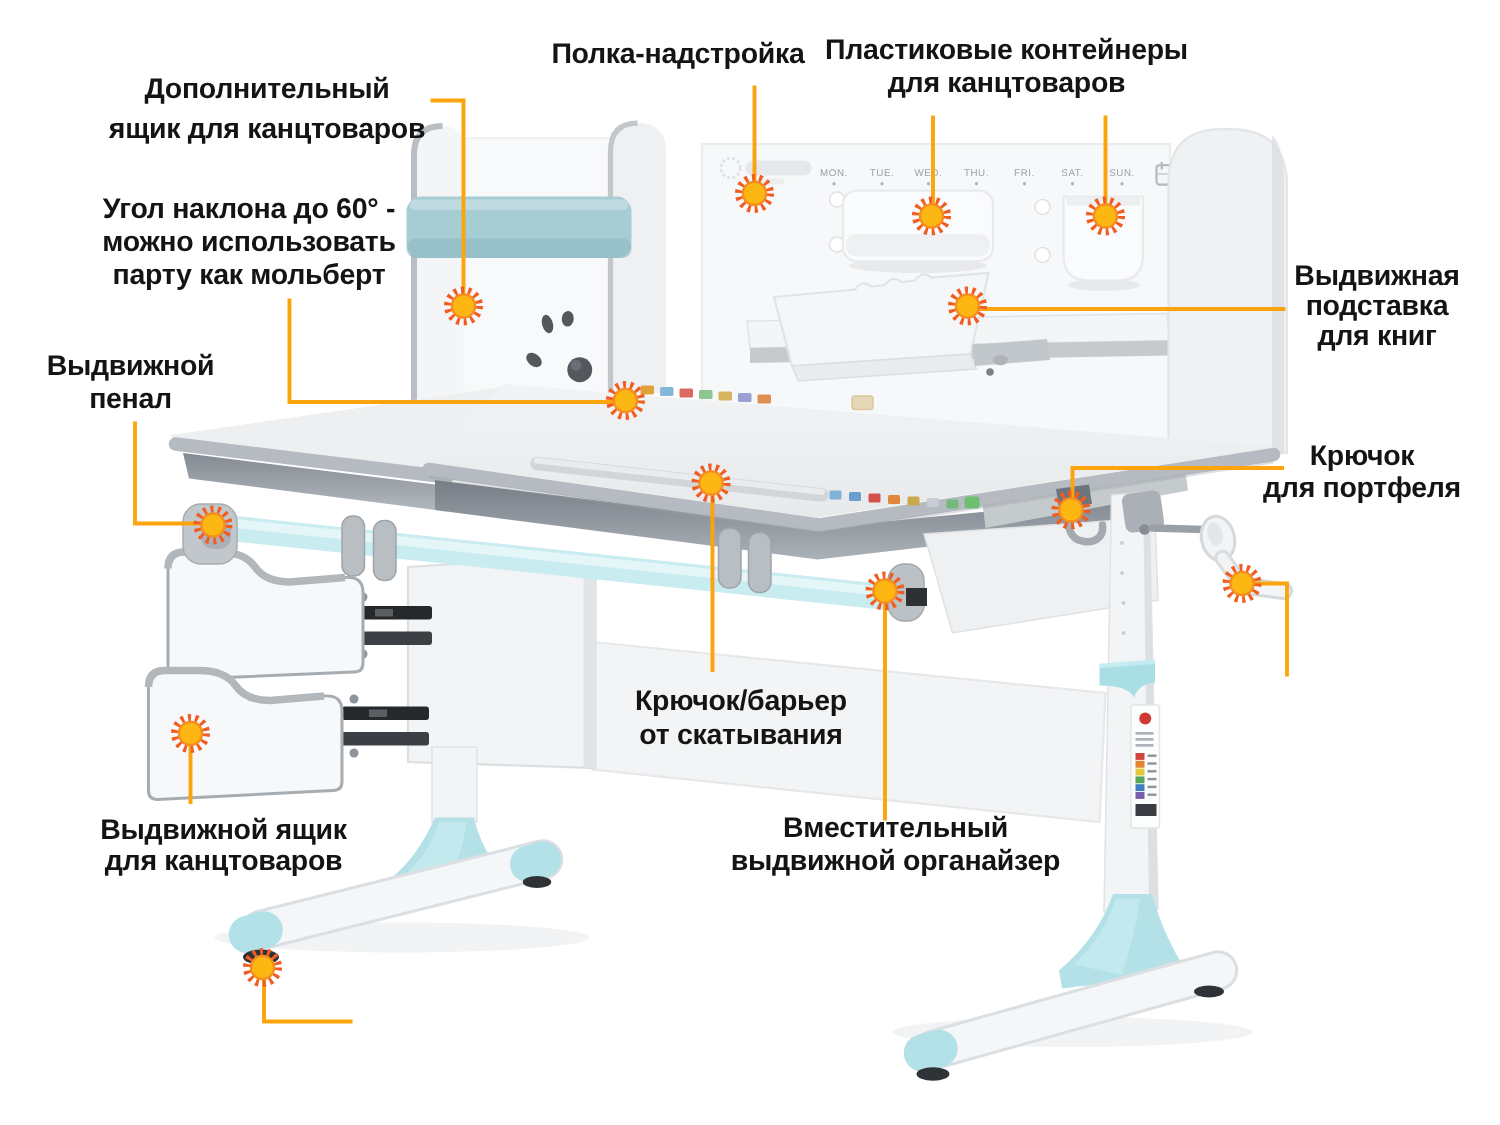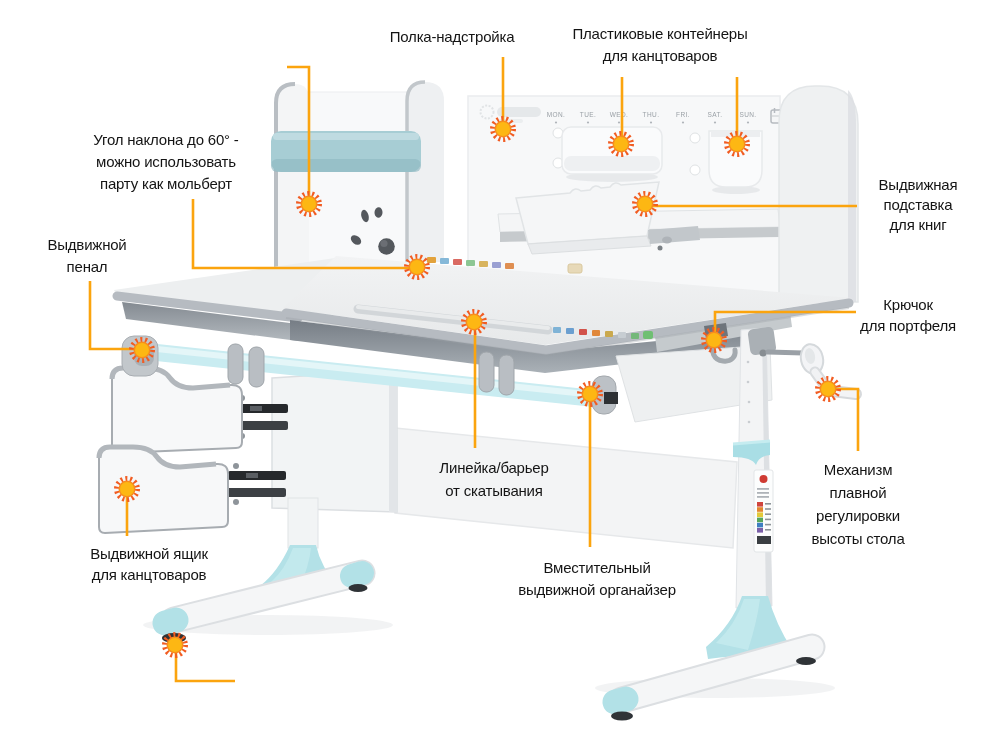--- a/index.html
+++ b/index.html
@@ -1,19 +1,19 @@
 <!DOCTYPE html>
 <html><head>
 <meta charset="utf-8">
 <style>
   html,body{margin:0;padding:0;background:#fff;}
   #stage{position:relative;width:1000px;height:750px;background:#ffffff;overflow:hidden;
          font-family:"Liberation Sans",sans-serif;}
   #stage svg{position:absolute;left:0;top:0;}
-  .lbl{position:absolute;font-weight:400;font-size:15px;color:#141414;text-align:center;
+  .lbl{position:absolute;font-weight:700;font-size:19px;color:#141414;text-align:center;
        white-space:pre-line;letter-spacing:-0.2px;line-height:22px;}
   .wk{font-family:"Liberation Sans",sans-serif;font-size:6.5px;fill:#9aa0a6;letter-spacing:.4px;}
 </style>
 </head>
 <body>
 
 <div id="stage">
 
 <svg width="1000" height="750" viewBox="0 0 1000 750">
   <defs>
@@ -299,37 +299,35 @@
     <use href="#sun" x="474" y="322"></use>
     <use href="#sun" x="714" y="340"></use>
     <use href="#sun" x="828" y="389"></use>
     <use href="#sun" x="590" y="394"></use>
     <use href="#sun" x="142" y="350"></use>
     <use href="#sun" x="127" y="489"></use>
     <use href="#sun" x="175" y="645"></use>
   </g>
 </svg>
 
+  <div class="lbl" style="left:58px;  top:46px;  width:240px; line-height:27px;">Дополнительный
+ящик для канцтоваров</div>
   <div class="lbl" style="left:352px; top:26px;  width:200px;">Полка-надстройка</div>
-  <div class="lbl" style="left:535px; top:23px;  width:250px;">Пластиковые контейнеры
+  <div class="lbl" style="left:546px; top:23px;  width:250px;">Пластиковые контейнеры
 для канцтоваров</div>
   <div class="lbl" style="left:853px; top:175px; width:130px; line-height:20px;">Выдвижная
 подставка
 для книг</div>
   <div class="lbl" style="left:46px;  top:129px; width:240px;">Угол наклона до 60° -
 можно использовать
 парту как мольберт</div>
   <div class="lbl" style="left:828px; top:294px; width:160px; line-height:21px;">Крючок
 для портфеля</div>
   <div class="lbl" style="left:12px;  top:234px; width:150px;">Выдвижной
 пенал</div>
-  <div class="lbl" style="left:788px; top:458px; width:140px; line-height:23px;">Механизм
-плавной
-регулировки
-высоты стола</div>
-  <div class="lbl" style="left:409px; top:456px; width:170px; line-height:23px;">Линейка/барьер
+  <div class="lbl" style="left:409px; top:456px; width:170px; line-height:23px;">Крючок/барьер
 от скатывания</div>
-  <div class="lbl" style="left:487px; top:557px; width:220px;">Вместительный
+  <div class="lbl" style="left:487px; top:542px; width:220px;">Вместительный
 выдвижной органайзер</div>
   <div class="lbl" style="left:54px;  top:543px; width:190px; line-height:21px;">Выдвижной ящик
 для канцтоваров</div>
 
 </div>
 
 </body></html>

